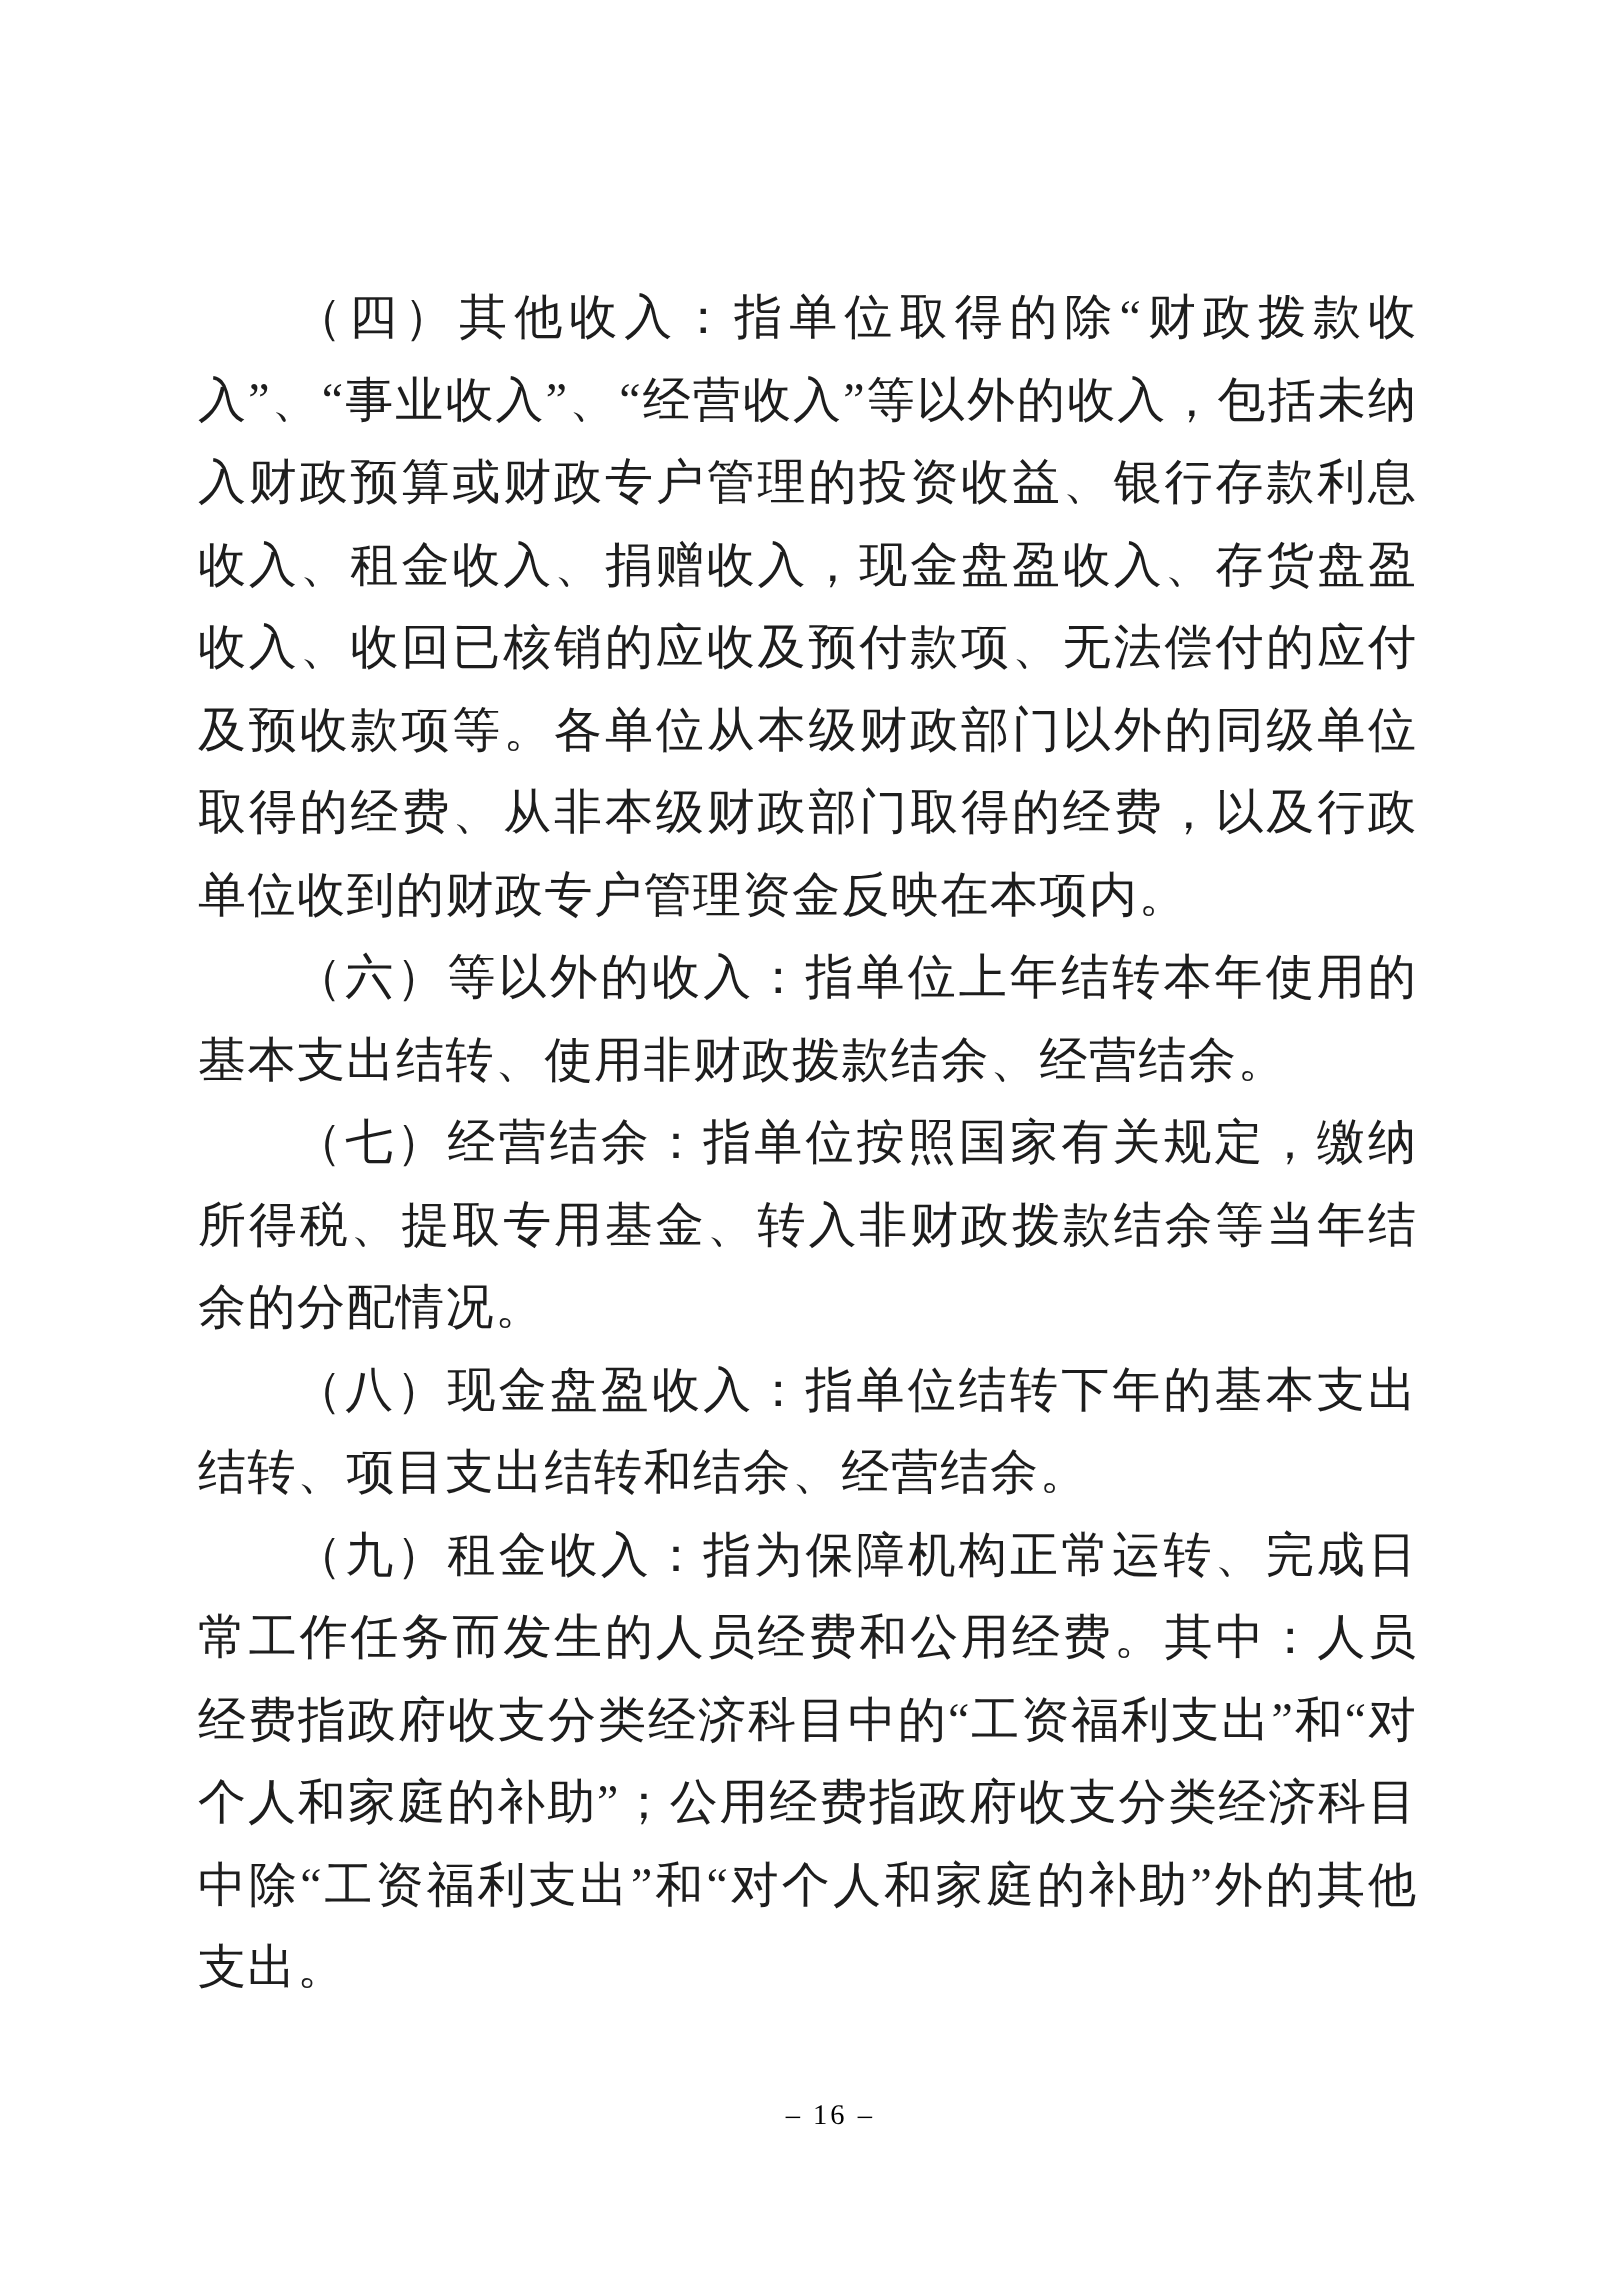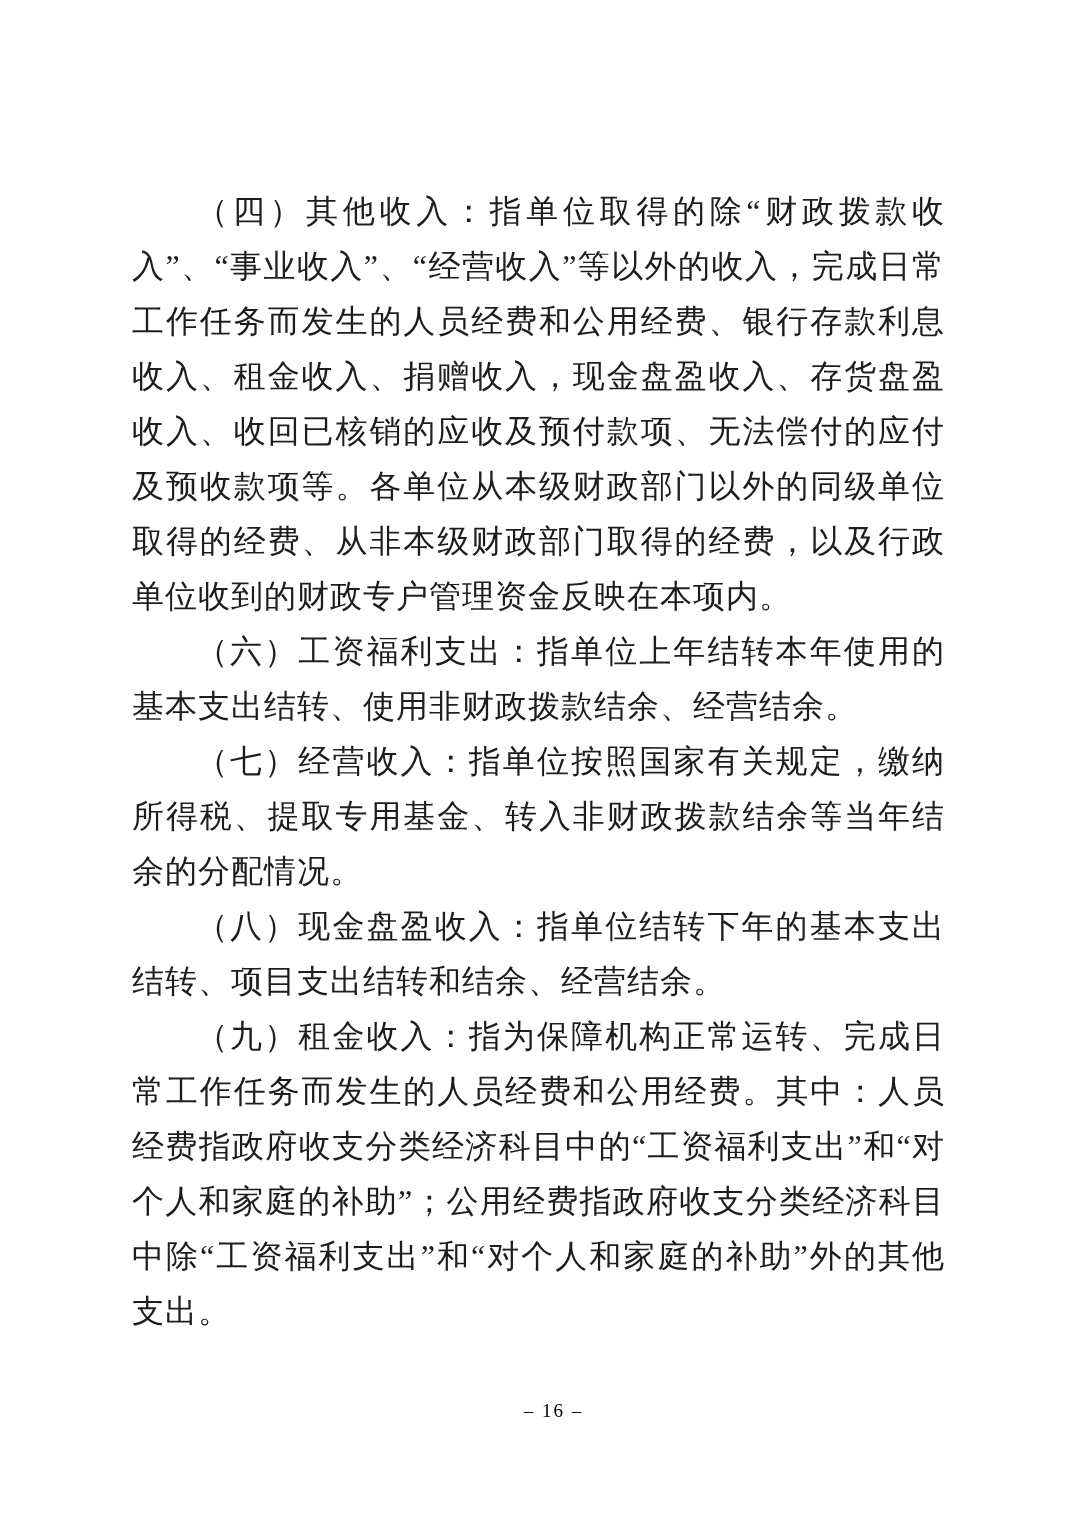--- a/index.html
+++ b/index.html
@@ -45,26 +45,26 @@
     font-size: 19px;
     letter-spacing: 2px;
     color: #000000;
   }
 </style>
 </head>
 <body>
 
 <div class="page">
   <div class="text-block">
-  <p class="para"><span class="para-heading">（四）其他收入：</span><span class="para-body">指单位取得的除“财政拨款收入”、“事业收入”、“经营收入”等以外的收入，完成日常工作任务而发生的人员经费和公用经费、银行存款利息收入、租金收入、捐赠收入，现金盘盈收入、存货盘盈收入、收回已核销的应收及预付款项、无法偿付的应付及预收款项等。各单位从本级财政部门以外的同级单位取得的经费、从非本级财政部门取得的经费，以及行政单位收到的财政专户管理资金反映在本项内。</span></p>
+  <p class="para"><span class="para-heading">（四）其他收入：</span><span class="para-body">指单位取得的除“财政拨款收入”、“事业收入”、“经营收入”等以外的收入，包括未纳入财政预算或财政专户管理的投资收益、银行存款利息收入、租金收入、捐赠收入，现金盘盈收入、存货盘盈收入、收回已核销的应收及预付款项、无法偿付的应付及预收款项等。各单位从本级财政部门以外的同级单位取得的经费、从非本级财政部门取得的经费，以及行政单位收到的财政专户管理资金反映在本项内。</span></p>
 
 
-  <p class="para"><span class="para-heading">（六）工资福利支出：</span><span class="para-body">指单位上年结转本年使用的基本支出结转、使用非财政拨款结余、经营结余。</span></p>
+  <p class="para"><span class="para-heading">（六）等以外的收入：</span><span class="para-body">指单位上年结转本年使用的基本支出结转、使用非财政拨款结余、经营结余。</span></p>
 
-  <p class="para"><span class="para-heading">（七）经营收入：</span><span class="para-body">指单位按照国家有关规定，缴纳所得税、提取专用基金、转入非财政拨款结余等当年结余的分配情况。</span></p>
+  <p class="para"><span class="para-heading">（七）经营结余：</span><span class="para-body">指单位按照国家有关规定，缴纳所得税、提取专用基金、转入非财政拨款结余等当年结余的分配情况。</span></p>
 
   <p class="para"><span class="para-heading">（八）现金盘盈收入：</span><span class="para-body">指单位结转下年的基本支出结转、项目支出结转和结余、经营结余。</span></p>
 
   <p class="para"><span class="para-heading">（九）租金收入：</span><span class="para-body">指为保障机构正常运转、完成日常工作任务而发生的人员经费和公用经费。其中：人员经费指政府收支分类经济科目中的“工资福利支出”和“对个人和家庭的补助”；公用经费指政府收支分类经济科目中除“工资福利支出”和“对个人和家庭的补助”外的其他支出。</span></p>
 </div>
   <div class="footer">
     <span>– 16 –</span>
   </div>
 </div>
 

